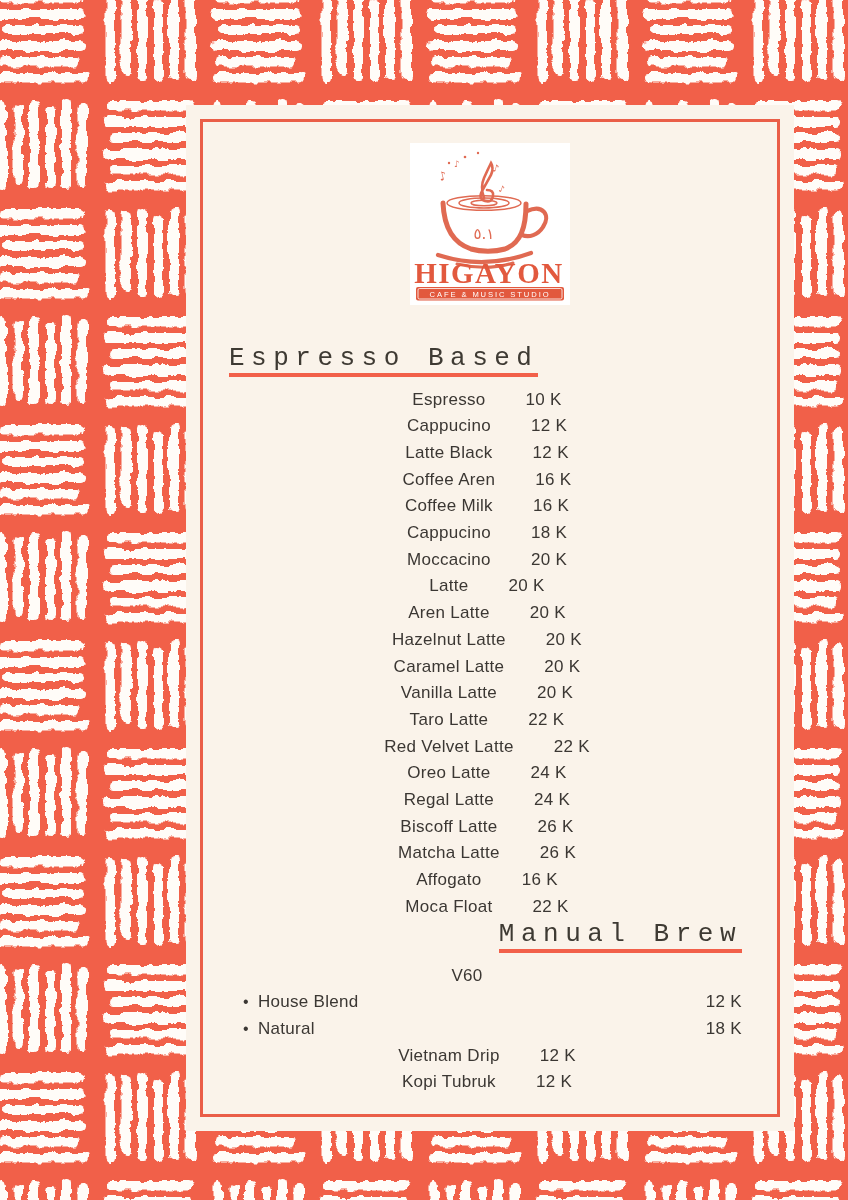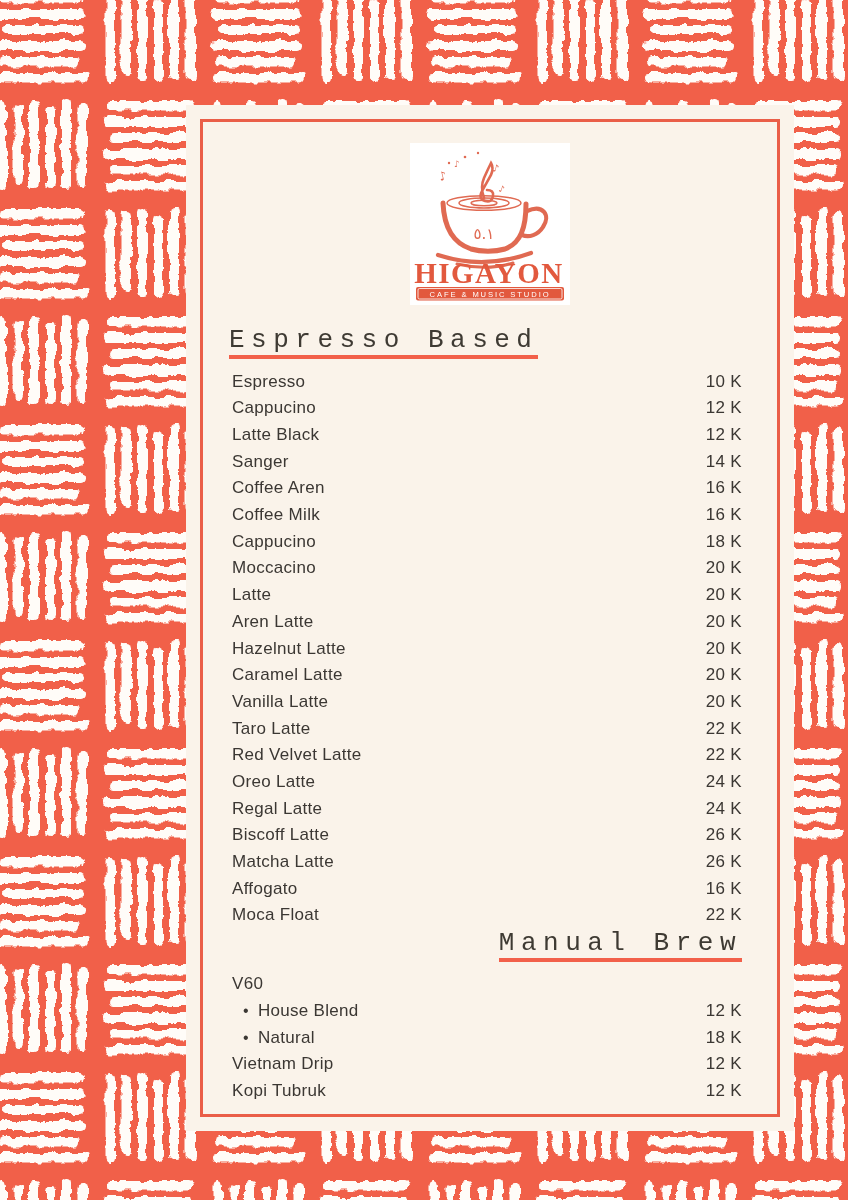--- a/index.html
+++ b/index.html
@@ -42,27 +42,27 @@
     font-weight: 500;
     font-size: 26px;
     letter-spacing: 6.5px;
     color: #3E3A33;
     line-height: 1.05;
     margin: 0 0 9px -3px;
     padding-bottom: 1px;
     border-bottom: 4px solid #F2604A;
     white-space: nowrap;
   }
-  .title-wrap-espresso { margin-top: 22px; }
+  .title-wrap-espresso { margin-top: 40px; }
   .title-wrap-manual   { margin-top: 1px; text-align: right; }
   .row {
     height: 26.7px;
     display: flex;
     align-items: center;
-    justify-content: space-between;
+    justify-content: center;
     font-size: 17px;
     letter-spacing: 0.3px;
     color: #3B3733;
   }
   .item-name { white-space: nowrap; }
   .item-price { white-space: nowrap; text-align: right; margin-left: 40px; }
   .row .dot {
     margin-left: 11px;
     margin-right: 9px;
     font-size: 16px;
@@ -157,24 +157,20 @@
       </div>
       <div class="row">
         <span class="item-name">Cappucino</span>
         <span class="item-price">12 K</span>
       </div>
       <div class="row">
         <span class="item-name">Latte Black</span>
         <span class="item-price">12 K</span>
       </div>
       <div class="row">
-        <span class="item-name">Sanger</span>
-        <span class="item-price">14 K</span>
-      </div>
-      <div class="row">
         <span class="item-name">Coffee Aren</span>
         <span class="item-price">16 K</span>
       </div>
       <div class="row">
         <span class="item-name">Coffee Milk</span>
         <span class="item-price">16 K</span>
       </div>
       <div class="row">
         <span class="item-name">Cappucino</span>
         <span class="item-price">18 K</span>

